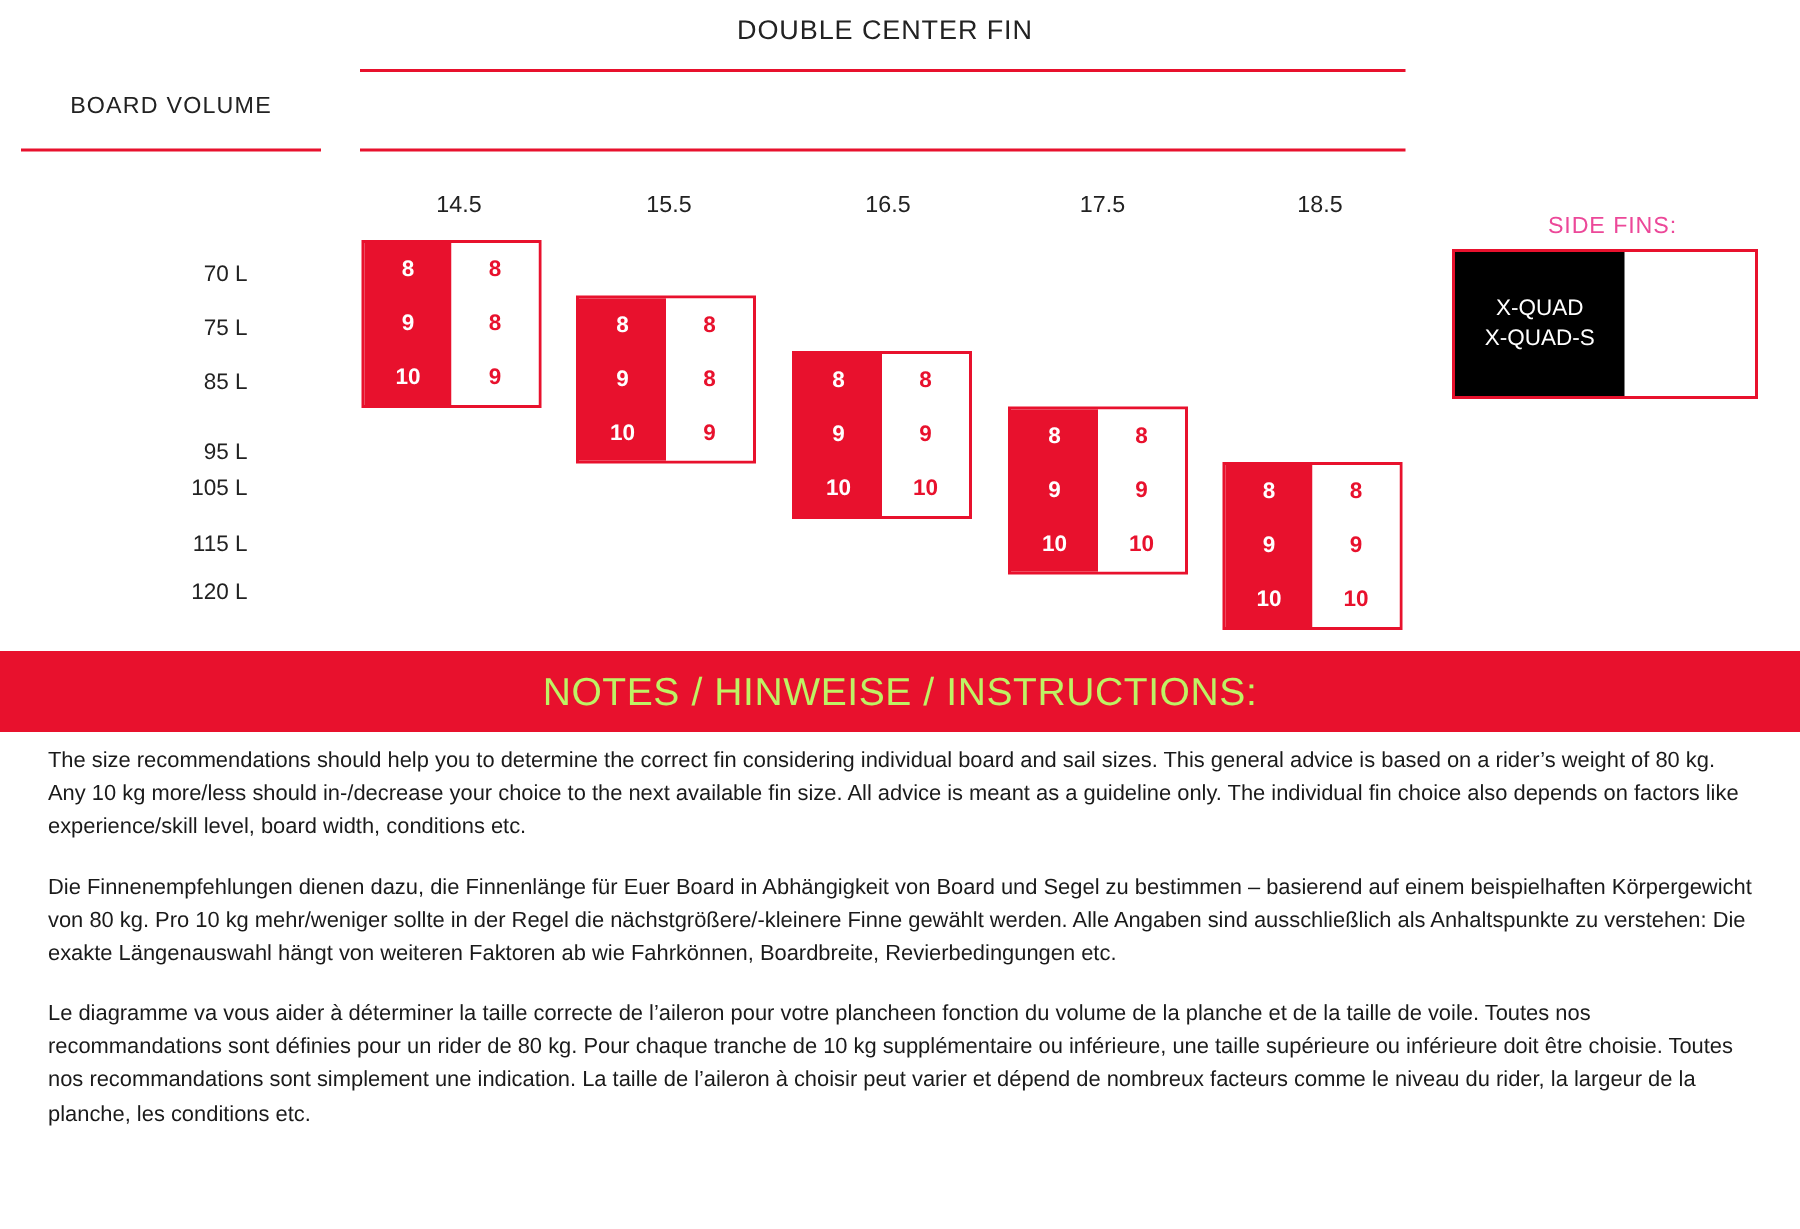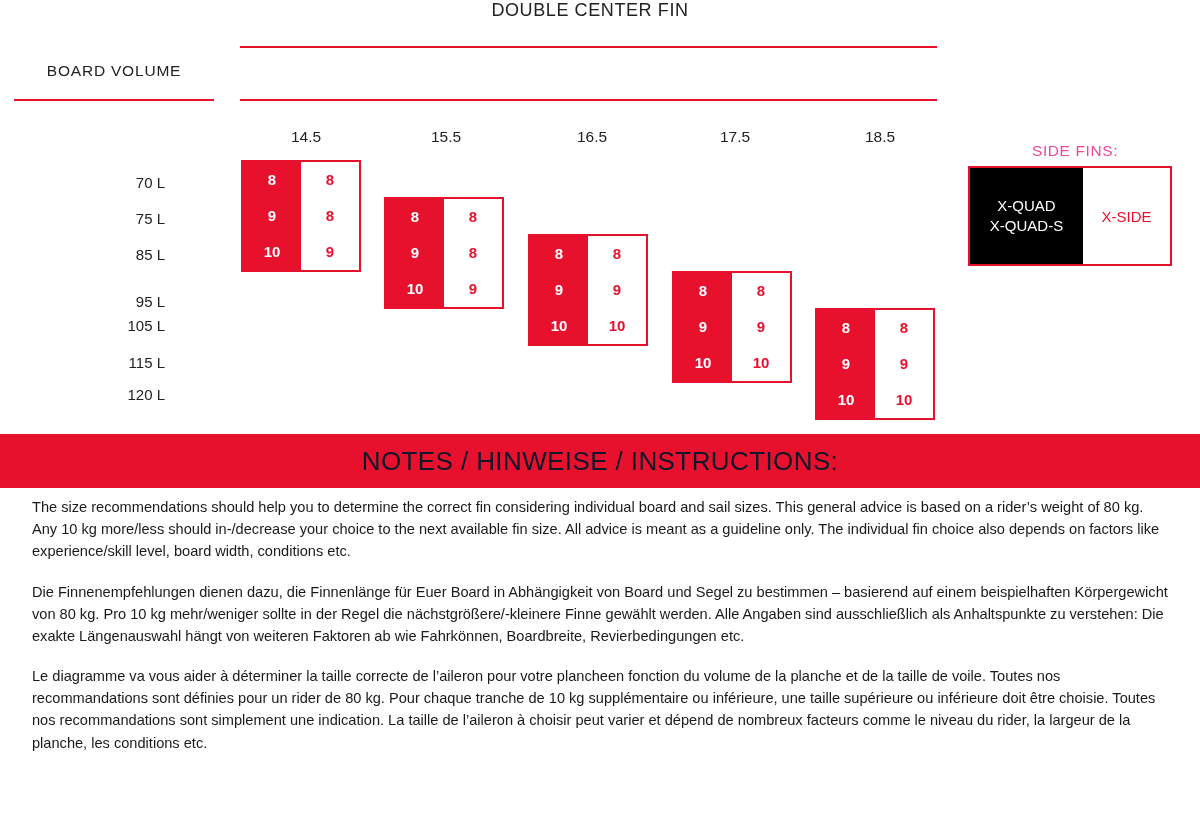--- a/index.html
+++ b/index.html
@@ -24,21 +24,21 @@
   
   .chart-area {
     position: relative;
     width: 1200px;
     height: 432px;
   }
 
   .dcf-title {
     position: absolute;
     left: 240px;
-    top: 0;
+    top: 10px;
     width: 700px;
     text-align: center;
     font-size: 18px;
     letter-spacing: 0.6px;
     color: #222;
   }
   .dcf-rule {
     position: absolute;
     background: #E8112D;
   }
@@ -184,21 +184,21 @@
   }
 
   
   .notes-banner {
     position: absolute;
     left: 0;
     top: 434px;
     width: 1200px;
     height: 54px;
     background: #E8112D;
-    color: #0f172a;
+    color: #bef264;
     display: flex;
     align-items: center;
     justify-content: center;
     font-size: 26px;
     letter-spacing: 0.4px;
   }
 
   .notes-body {
     position: absolute;
     left: 0;
@@ -307,21 +307,20 @@
         <div class="cell">10</div>
       </div>
     </div>
 
     <div class="sidefins-title">SIDE FINS:</div>
     <div class="sidefins-box">
       <div class="sidefins-left">
         <span>X-QUAD</span>
         <span>X-QUAD-S</span>
       </div>
-      <div class="sidefins-right">X-SIDE</div>
     </div>
 
   </div>
 
   <div class="notes-banner">
     <span>NOTES / HINWEISE / INSTRUCTIONS:</span>
   </div>
 
   <div class="notes-body">
     <p>The size recommendations should help you to determine the correct fin considering individual board and sail sizes. This general advice is based on a rider’s weight of 80 kg. Any 10 kg more/less should in-/decrease your choice to the next available fin size. All advice is meant as a guideline only. The individual fin choice also depends on factors like experience/skill level, board width, conditions etc.</p>

